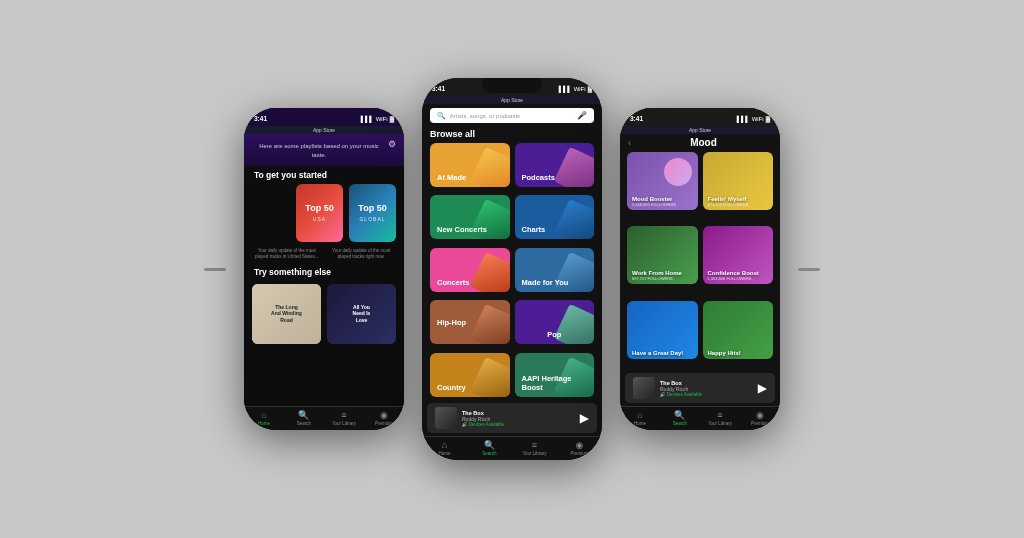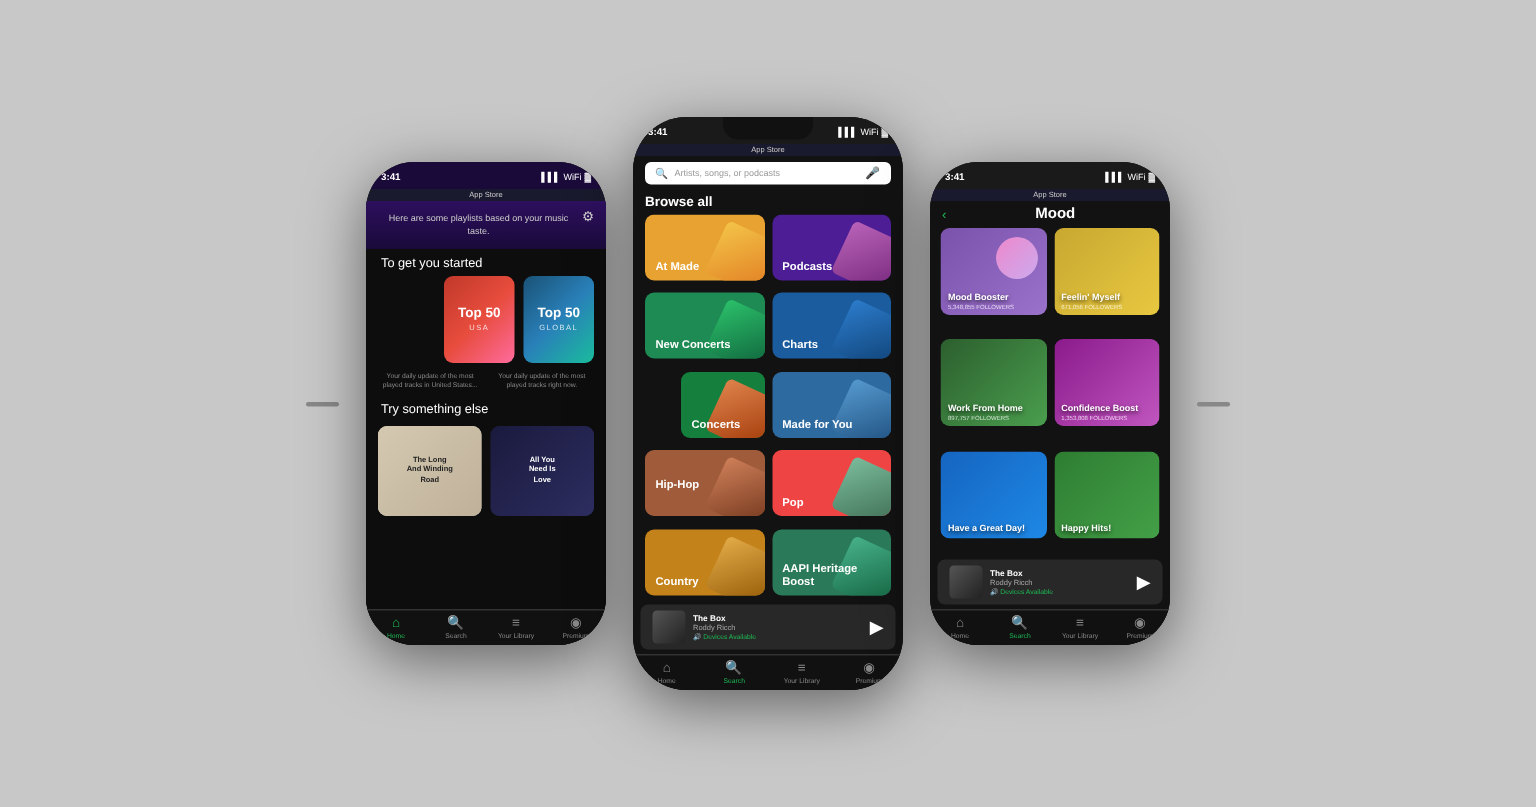--- a/index.html
+++ b/index.html
@@ -66,21 +66,21 @@
     
     .left-screen {
       background: linear-gradient(180deg, #1a0a3a 0%, #0d0d0d 35%);
       height: 100%;
       display: flex;
       flex-direction: column;
     }
     .gear-icon { color: #ccc; font-size: 9px; position: absolute; right: 10px; top: 22px; }
     .left-section-title {
       font-size: 8.5px;
-      font-weight: 400;
+      font-weight: 700;
       color: white;
       padding: 4px 10px 4px;
     }
     .top50-row {
       display: flex;
       gap: 6px;
       padding: 0 8px 6px;
       margin-left: 44px;
     }
     .top50-card {
@@ -213,27 +213,27 @@
       opacity: 0.9;
     }
     .card-at-home { background: #E8A231; }
     .card-at-home .browse-card-deco { background: linear-gradient(135deg, #f5c84b, #e07820); }
     .card-podcasts { background: #4c1d95; }
     .card-podcasts .browse-card-deco { background: linear-gradient(135deg, #c56bbd, #7a2878); }
     .card-new-releases { background: #1E8A54; }
     .card-new-releases .browse-card-deco { background: linear-gradient(135deg, #2dc76d, #0d5c38); }
     .card-charts { background: #1a5c9e; }
     .card-charts .browse-card-deco { background: linear-gradient(135deg, #2e7fd1, #0d3d6e); }
-    .card-concerts { background: #15803d; margin-left: 24px; }
+    .card-concerts { background: #ec4899; }
     .card-concerts .browse-card-deco { background: linear-gradient(135deg, #f5834e, #b03000); }
     .card-made-for-you { background: #2D6A9F; }
     .card-made-for-you .browse-card-deco { background: linear-gradient(135deg, #5a9fd4, #1a4878); }
     .card-hip-hop { background: #A05C3A; align-items: center; }
     .card-hip-hop .browse-card-deco { background: linear-gradient(135deg, #d4845c, #6b3018); }
-    .card-pop { background: #ef4444; }
+    .card-pop { background: #4c1d95; justify-content: center; }
     .card-pop .browse-card-deco { background: linear-gradient(135deg, #6dc9a5, #2a7054); }
     .card-country { background: #C4821A; }
     .card-country .browse-card-deco { background: linear-gradient(135deg, #e8b04e, #8a5200); }
     .card-aapi { background: #2A7A5A; }
     .card-aapi .browse-card-deco { background: linear-gradient(135deg, #4ab890, #0d5c38); }
 
     
     .mini-player {
       background: #282828;
       margin: 3px 5px;

